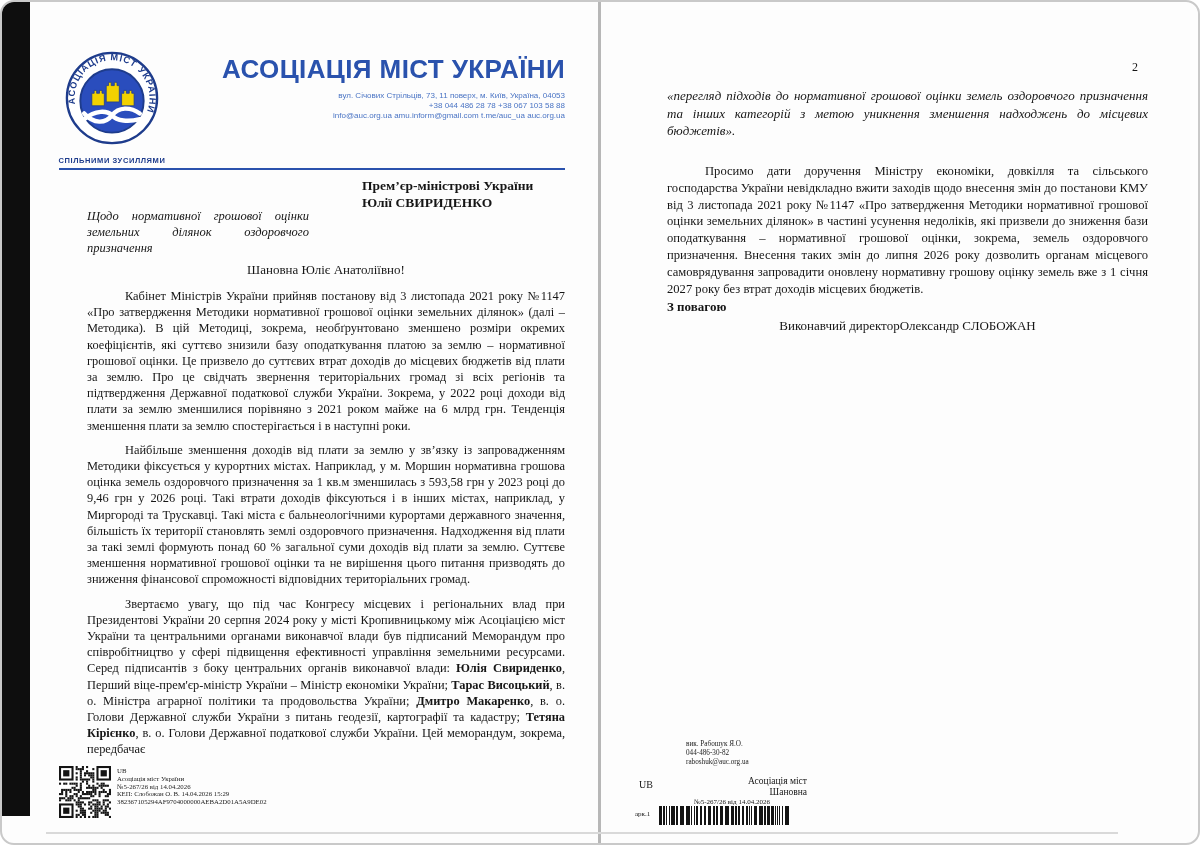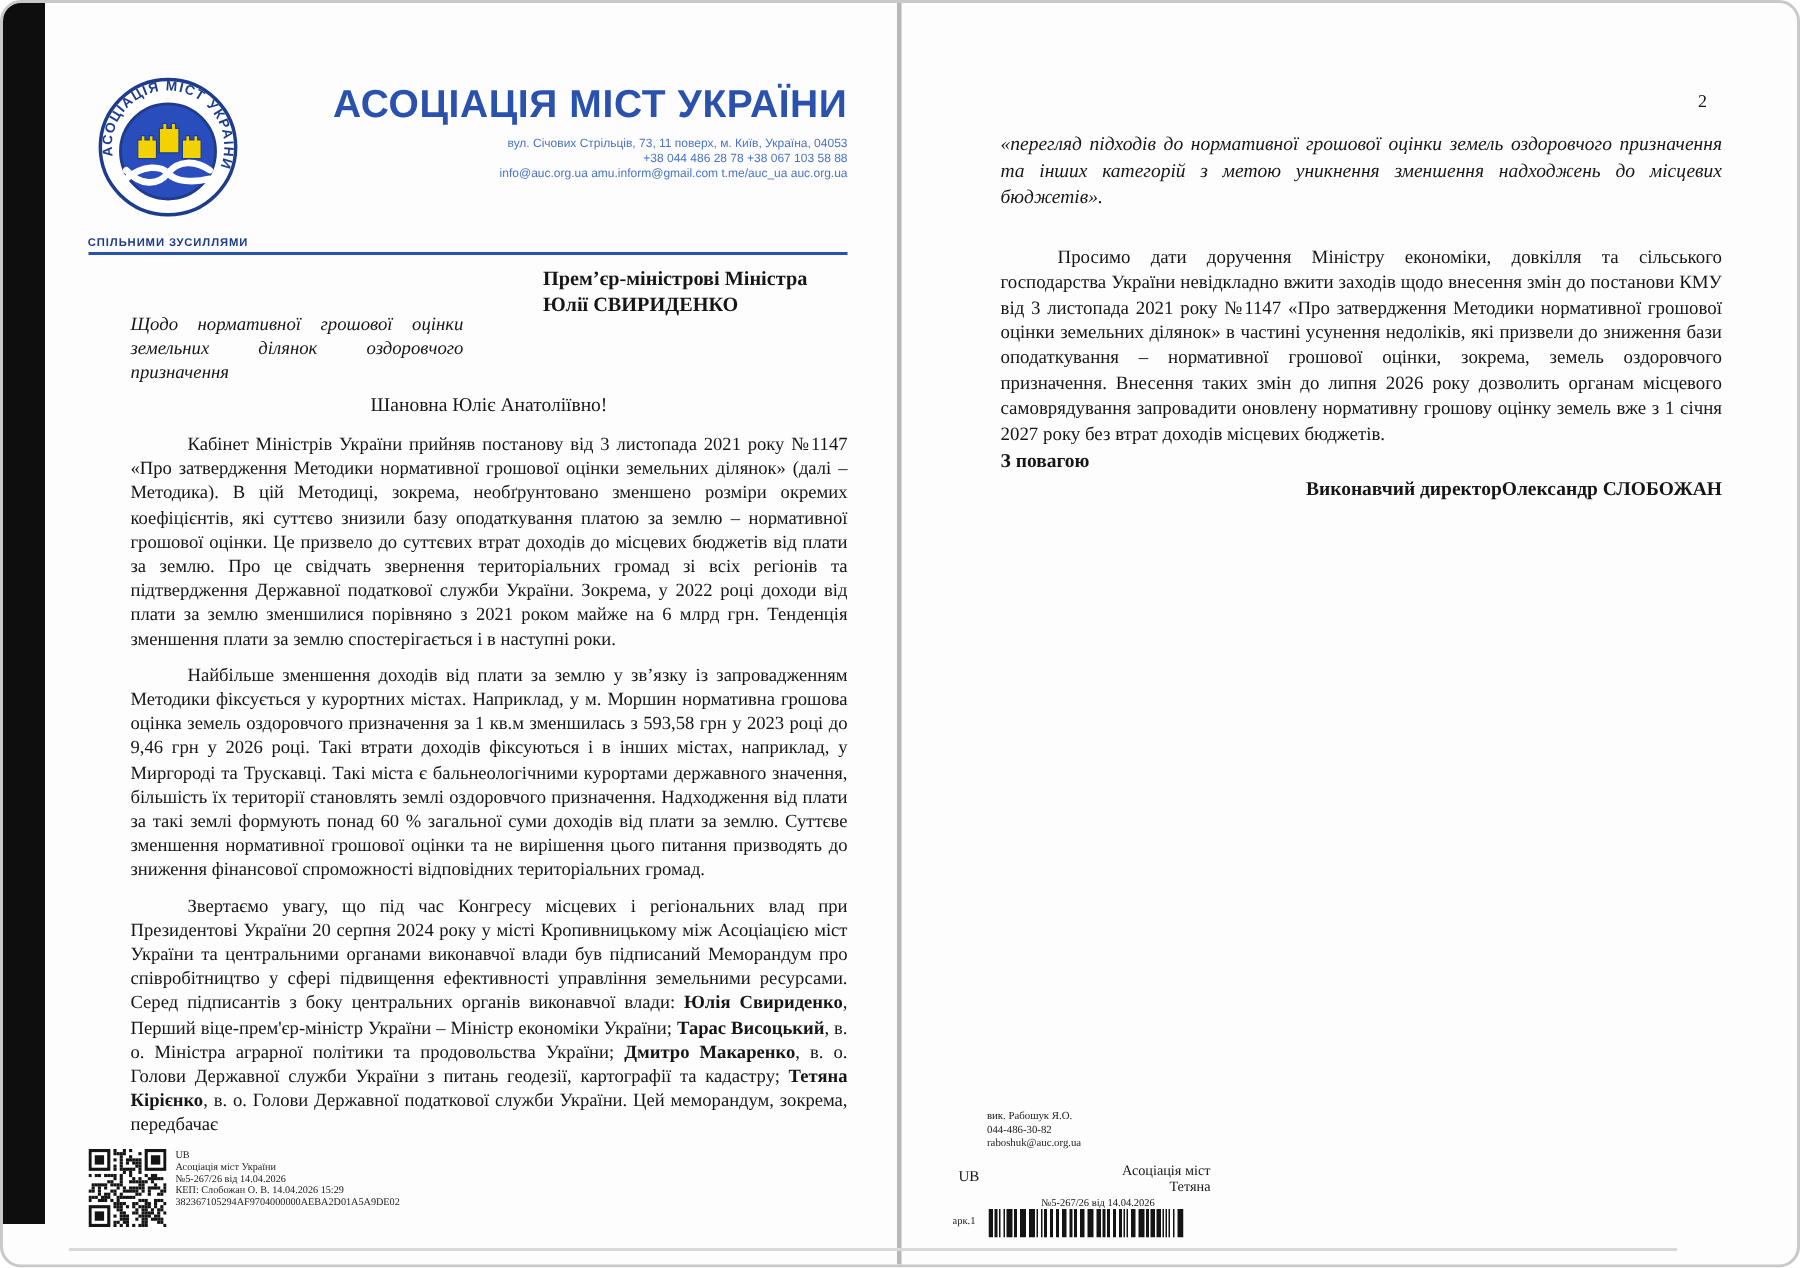--- a/index.html
+++ b/index.html
@@ -90,25 +90,25 @@
     position: absolute; left: 65px; top: 85px; width: 481px;
     font-style: italic; font-size: 13px; line-height: 17.5px; text-align: justify;
   }
   .request-par {
     position: absolute; left: 65px; top: 161px; width: 481px;
     font-size: 12.6px; line-height: 16.8px; text-align: justify; text-indent: 38px;
   }
   .closing { position: absolute; left: 65px; top: 297px; font-size: 13px; font-weight: bold; }
   .signer-row {
     position: absolute; left: 65px; top: 316px; width: 481px;
-    display: flex; justify-content: flex-end;
-    font-size: 13px; font-weight: bold;
+    display: flex; justify-content: center;
+    font-size: 13px; font-weight: normal;
   }
   .executor {
-    position: absolute; left: 56px; top: 738px;
+    position: absolute; left: 84px; top: 738px;
     font-size: 7.2px; line-height: 9px; color: #222;
   }
   .stamp2-label { position: absolute; left: 37px; top: 777px; font-size: 10px; }
   .stamp2-org {
     position: absolute; left: 55px; top: 774px; width: 150px;
     text-align: right; font-size: 9.5px; line-height: 11px;
   }
   .stamp2-number {
     position: absolute; left: 40px; top: 796px; width: 180px;
     text-align: center; font-size: 7px;
@@ -157,21 +157,21 @@
       </div>
       <div class="head-contacts">
         <div>вул. Січових Стрільців, 73, 11 поверх, м. Київ, Україна, 04053</div>
         <div>+38 044 486 28 78    +38 067 103 58 88</div>
         <div>info@auc.org.ua    amu.inform@gmail.com    t.me/auc_ua    auc.org.ua</div>
       </div>
     </div>
     <div class="head-rule"></div>
 
     <div class="recipient">
-      <div>Прем’єр-міністрові Міністра</div>
+      <div>Прем’єр-міністрові України</div>
       <div>Юлії СВИРИДЕНКО</div>
     </div>
 
     <div class="subject">Щодо нормативної грошової оцінки земельних ділянок оздоровчого призначення</div>
 
     <div class="salutation">Шановна Юліє Анатоліївно!</div>
 
     <div class="body-col">
       <p>Кабінет Міністрів України прийняв постанову від 3 листопада 2021 року №1147 «Про затвердження Методики нормативної грошової оцінки земельних ділянок» (далі – Методика). В цій Методиці, зокрема, необґрунтовано зменшено розміри окремих коефіцієнтів, які суттєво знизили базу оподаткування платою за землю – нормативної грошової оцінки. Це призвело до суттєвих втрат доходів до місцевих бюджетів від плати за землю. Про це свідчать звернення територіальних громад зі всіх регіонів та підтвердження Державної податкової служби України. Зокрема, у 2022 році доходи від плати за землю зменшилися порівняно з 2021 роком майже на 6 млрд грн. Тенденція зменшення плати за землю спостерігається і в наступні роки.</p>
       <p>Найбільше зменшення доходів від плати за землю у зв’язку із запровадженням Методики фіксується у курортних містах. Наприклад, у м. Моршин нормативна грошова оцінка земель оздоровчого призначення за 1 кв.м зменшилась з 593,58 грн у 2023 році до 9,46 грн у 2026 році. Такі втрати доходів фіксуються і в інших містах, наприклад, у Миргороді та Трускавці. Такі міста є бальнеологічними курортами державного значення, більшість їх території становлять землі оздоровчого призначення. Надходження від плати за такі землі формують понад 60 % загальної суми доходів від плати за землю. Суттєве зменшення нормативної грошової оцінки та не вирішення цього питання призводять до зниження фінансової спроможності відповідних територіальних громад.</p>
@@ -436,21 +436,21 @@
 
     <div class="executor">
       <div>вик. Рабошук Я.О.</div>
       <div>044-486-30-82</div>
       <div>raboshuk@auc.org.ua</div>
     </div>
 
     <div class="stamp2-label">UB</div>
     <div class="stamp2-org">
       <div>Асоціація міст</div>
-      <div>Тетяна</div>
+      <div>Шановна</div>
     </div>
     <div class="stamp2-number">№5-267/26 від 14.04.2026</div>
     <div class="stamp2-sheet">арк.1</div>
     <div class="barcode-box" id="barcode"><svg width="130" height="19" viewBox="0 0 130 19" xmlns="http://www.w3.org/2000/svg">
           <rect width="100%" height="100%" fill="#fff"></rect>
           <rect x="0" y="0" width="3" height="19" fill="#141414"></rect>
           <rect x="4" y="0" width="2" height="19" fill="#141414"></rect>
           <rect x="7" y="0" width="1" height="19" fill="#141414"></rect>
           <rect x="10" y="0" width="1" height="19" fill="#141414"></rect>
           <rect x="12" y="0" width="4" height="19" fill="#141414"></rect>

